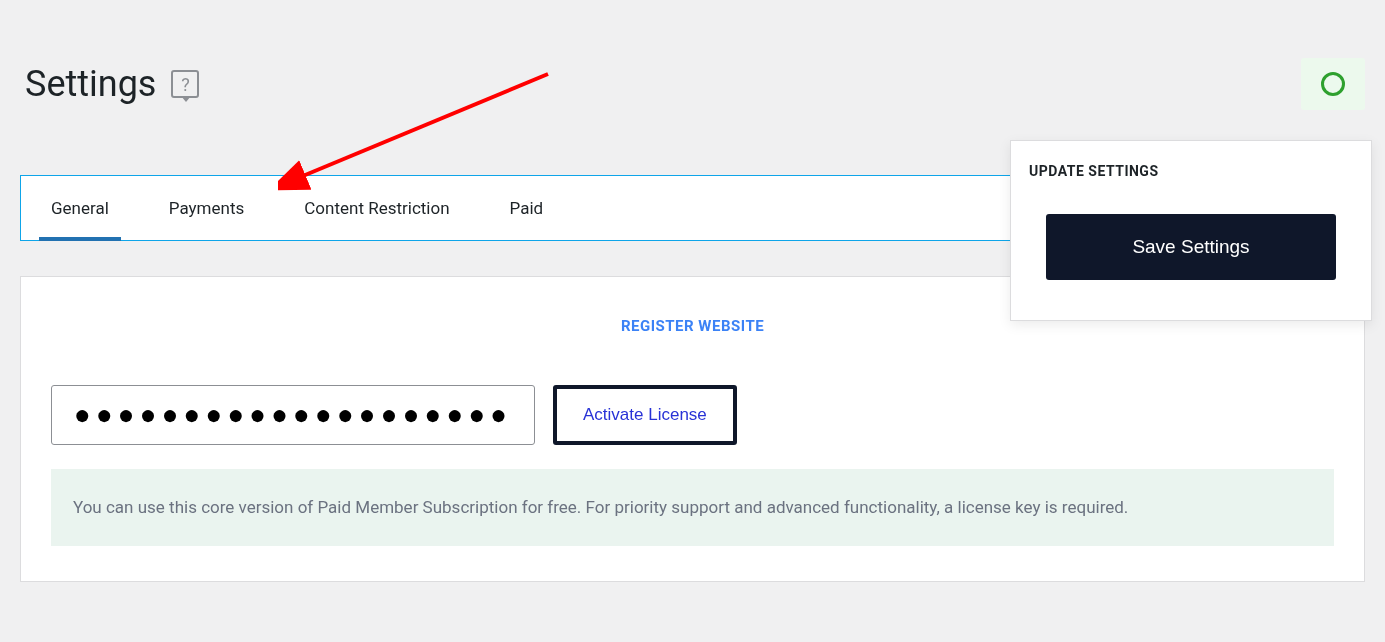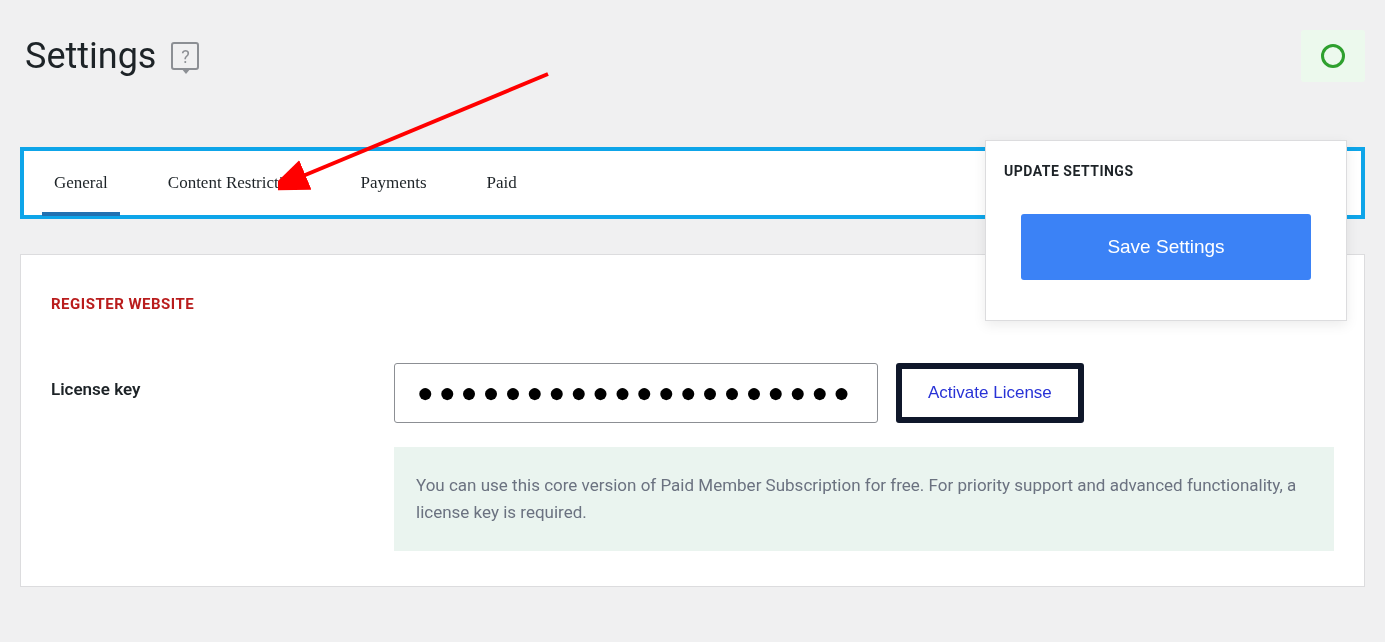--- a/index.html
+++ b/index.html
@@ -10,20 +10,21 @@
       height: 642px;
       position: relative;
       overflow: hidden;
     }
 
     .header {
       display: flex;
       align-items: center;
       justify-content: space-between;
       padding: 30px 20px 20px 25px;
+      margin-top: 28px;
     }
 
     .header-left {
       display: flex;
       align-items: center;
       gap: 15px;
     }
 
     .page-title {
       font-size: 36px;
@@ -69,25 +70,24 @@
 
     .status-circle {
       width: 24px;
       height: 24px;
       border: 3px solid #2ea02e;
       border-radius: 50%;
     }
 
     .tabs {
       background: #fff;
-      border: 4px solid #0ea5e9;
+      border: 1px solid #0ea5e9;
       margin: 45px 20px 0 20px;
       display: flex;
       position: relative;
-      font-family: Liberation Serif, serif;
     }
 
     .tab {
       padding: 22px 30px;
       font-size: 17px;
       color: #1d2327;
       cursor: pointer;
       position: relative;
     }
 
@@ -105,22 +105,23 @@
       background: #fff;
       border: 1px solid #dcdcde;
       margin: 35px 20px 0 20px;
       padding: 40px 30px 35px 30px;
     }
 
     .section-heading {
       font-size: 15px;
       font-weight: 700;
       letter-spacing: 0.5px;
-      color: #b91c1c;
+      color: #3b82f6;
       margin-bottom: 50px;
+      text-align: center;
     }
 
     .form-row {
       display: flex;
       align-items: flex-start;
       gap: 0;
     }
 
     .form-label {
       width: 343px;
@@ -148,21 +149,21 @@
       border-radius: 3px;
       padding: 0 22px;
       font-size: 28px;
       letter-spacing: 5px;
       color: #000;
     }
 
     .activate-button {
       padding: 0 26px;
       height: 60px;
-      border: 6px solid #0f172a;
+      border: 4px solid #0f172a;
       background: #fff;
       color: #2832d6;
       font-size: 17px;
       border-radius: 3px;
       cursor: pointer;
     }
 
     .hint-box {
       background: #eaf4ef;
       padding: 25px 22px;
@@ -173,21 +174,21 @@
     }
 
     .hint-box p + p {
       margin-top: 24px;
       text-align: right;
     }
 
     .update-panel {
       position: absolute;
       top: 140px;
-      right: 38px;
+      right: 13px;
       width: 362px;
       background: #fff;
       border: 1px solid #dcdcde;
       box-shadow: 0 4px 12px rgba(0,0,0,0.08);
       z-index: 10;
     }
 
     .update-heading {
       font-size: 14px;
       font-weight: 700;
@@ -196,21 +197,21 @@
       padding: 22px 18px 0 18px;
     }
 
     .update-body {
       padding: 35px 35px 40px 35px;
     }
 
     .save-button {
       width: 100%;
       height: 66px;
-      background: #3b82f6;
+      background: #0f172a;
       color: #fff;
       font-size: 19px;
       border: none;
       border-radius: 3px;
       cursor: pointer;
     }
 
     .arrow {
       position: absolute;
       top: 66px;
@@ -227,29 +228,28 @@
     <h1 class="page-title">Settings</h1>
     <div class="help-icon">?</div>
   </div>
   <div class="status-badge">
     <span class="status-circle"></span>
   </div>
 </div>
 
 <div class="tabs">
   <div class="tab active">General</div>
+  <div class="tab">Payments</div>
   <div class="tab">Content Restriction</div>
-  <div class="tab">Payments</div>
   <div class="tab">Paid</div>
 </div>
 
 <div class="content-panel">
   <div class="section-heading">REGISTER WEBSITE</div>
   <div class="form-row">
-    <div class="form-label">License key</div>
     <div class="form-controls">
       <div class="input-row">
         <input type="text" class="license-input" value="●●●●●●●●●●●●●●●●●●●●●●●●●●●●●●" style="">
         <button class="activate-button">Activate License</button>
       </div>
       <div class="hint-box">
         <p>You can use this core version of Paid Member Subscription for free. For priority support and advanced functionality, a license key is required.</p>
       </div>
     </div>
   </div>

